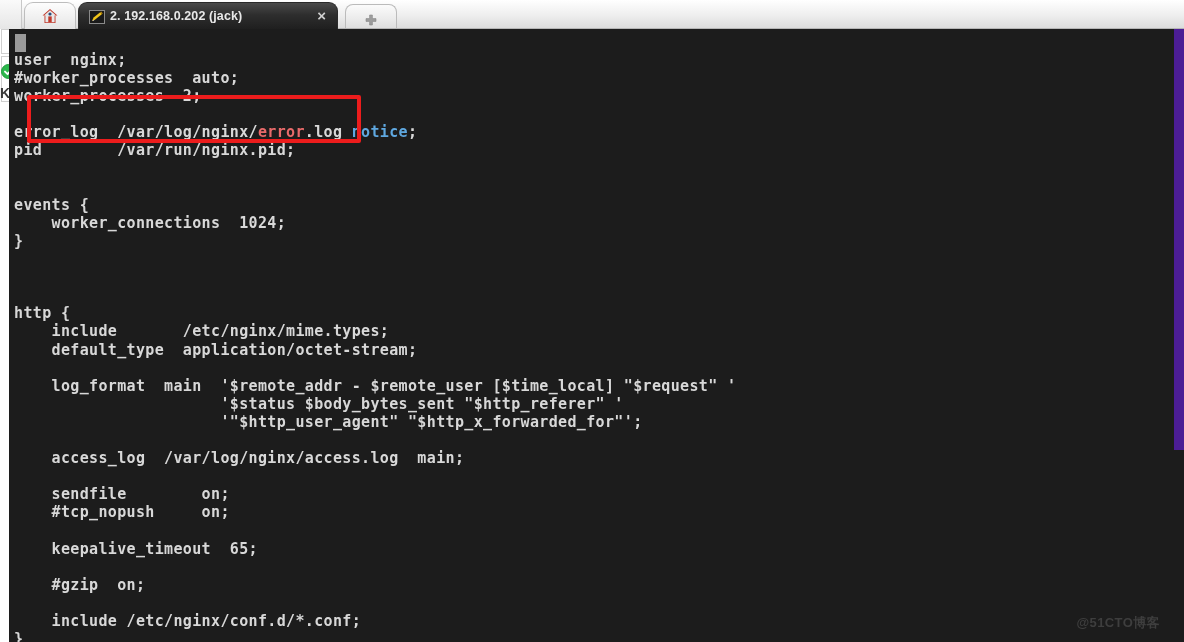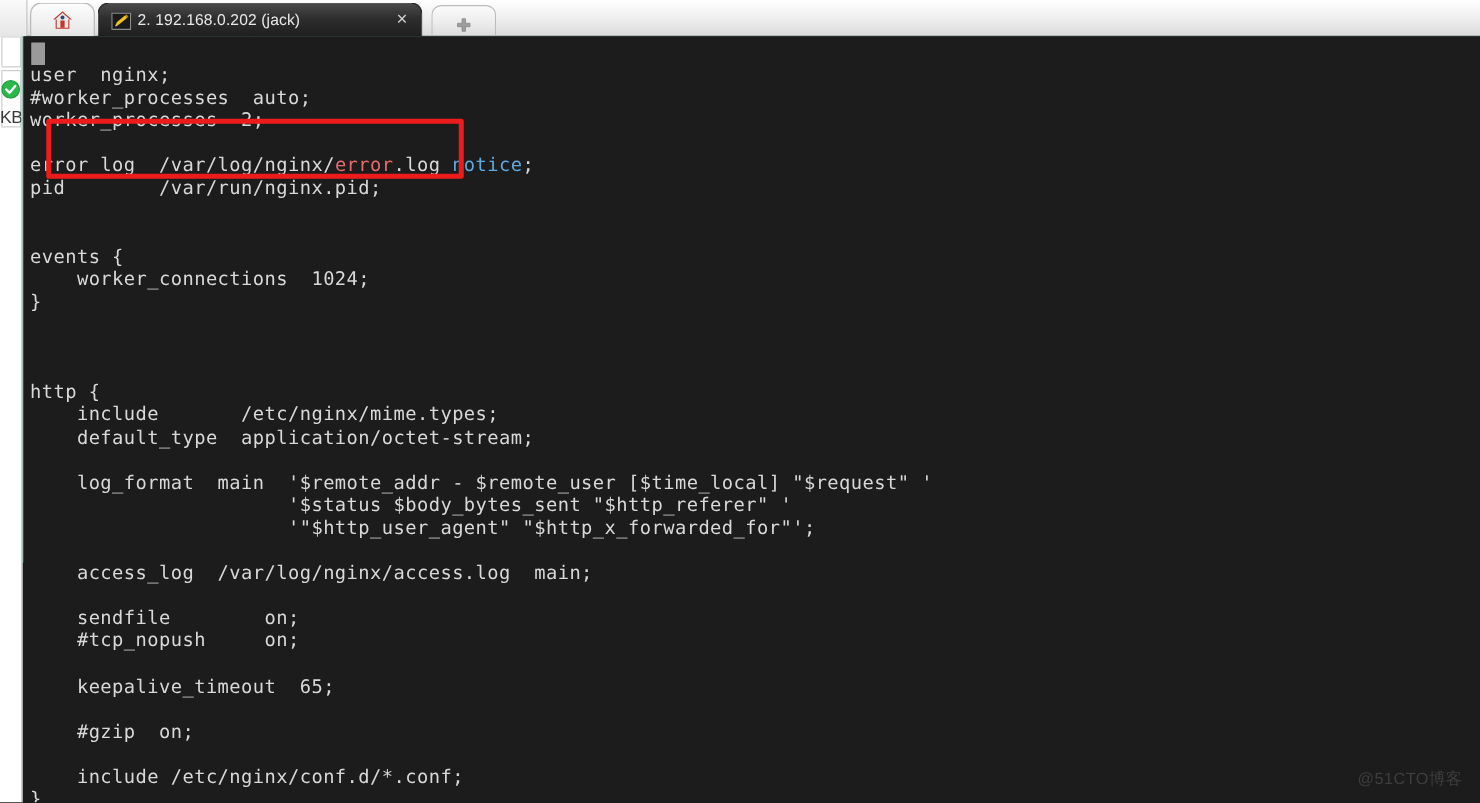--- a/index.html
+++ b/index.html
@@ -3,21 +3,21 @@
 <meta charset="utf-8">
 <style>
   * { box-sizing: border-box; margin: 0; padding: 0; }
   html, body {
     width: 1184px; height: 642px;
     background: #1c1c1c;
     font-family: "DejaVu Sans Mono", monospace;
     overflow: hidden;
   }
 
-  #root { position: relative; width: 1184px; height: 450px; background: #0f766e; }
+  #root { position: relative; width: 1184px; height: 450px; background: #4c1d95; font-weight: bold; }
 
   
   .tabbar {
     position: absolute; left: 0; top: 0; width: 1184px; height: 29px;
     background: linear-gradient(to bottom, #ffffff 0%, #eeeeee 55%, #dcdcdc 100%);
     border-bottom: 1px solid #b5b5b5;
   }
   .tabbar-ledge {
     position: absolute; left: 0; top: 0; width: 22px; height: 29px;
     background: linear-gradient(to bottom,#fafafa,#e6e6e6);
@@ -85,21 +85,21 @@
   }
   .sb-kb {
     position: absolute; left: 0px; top: 56px; width: 18px;
     font-family: "Liberation Sans", sans-serif;
     font-size: 14px; color: #3a3a3a; text-align: left;
     letter-spacing: -0.3px;
   }
 
   
   .terminal {
-    position: absolute; left: 19px; top: 29px;
+    position: absolute; left: 9px; top: 29px;
     width: 1165px; height: 613px;
     background: #1c1c1c;
     overflow: hidden;
   }
   .term-inner { position: relative; padding: 0; }
 
   .cursor-block {
     position: absolute; left: 6px; top: 5px;
     width: 11px; height: 18px; background: #9a9a9a;
   }

